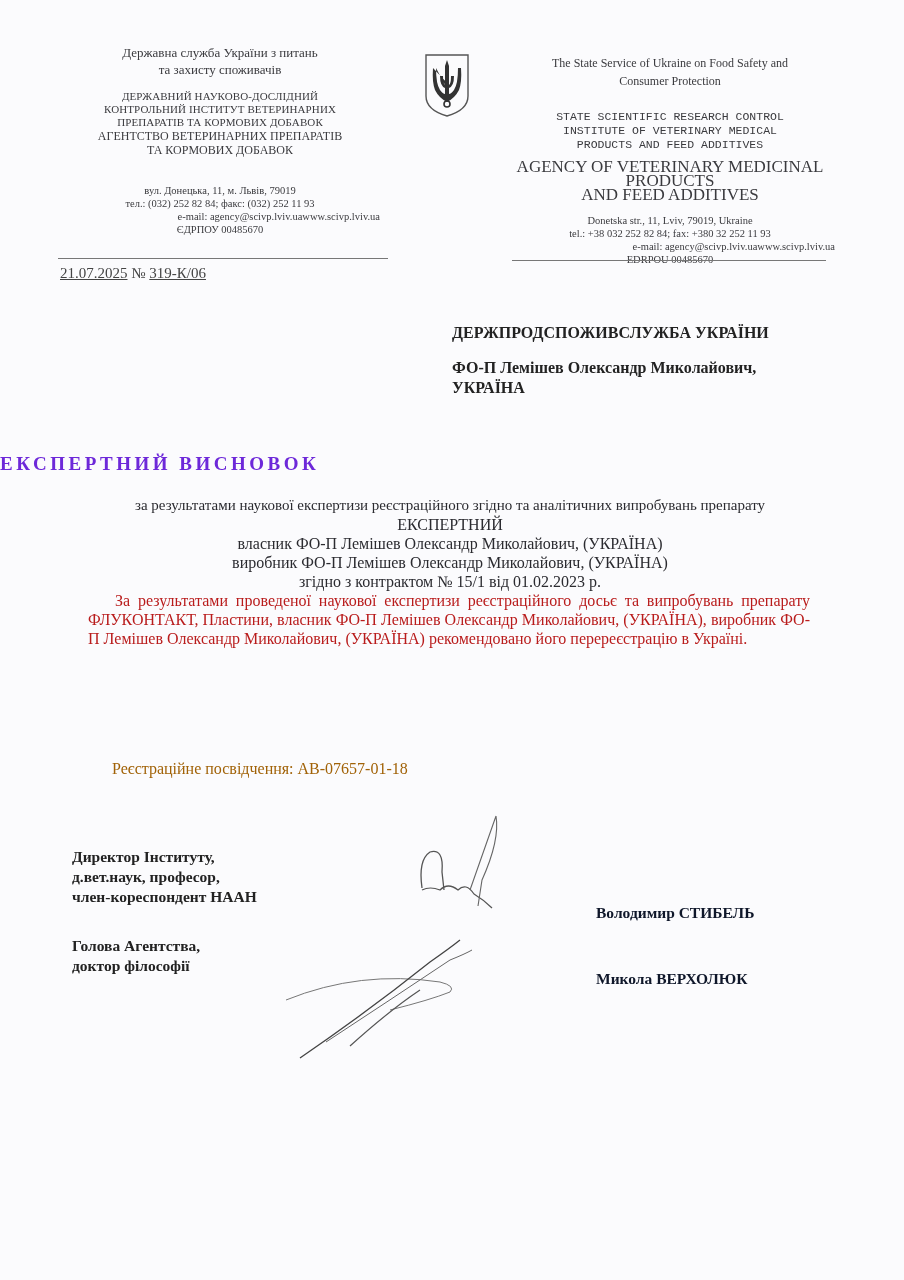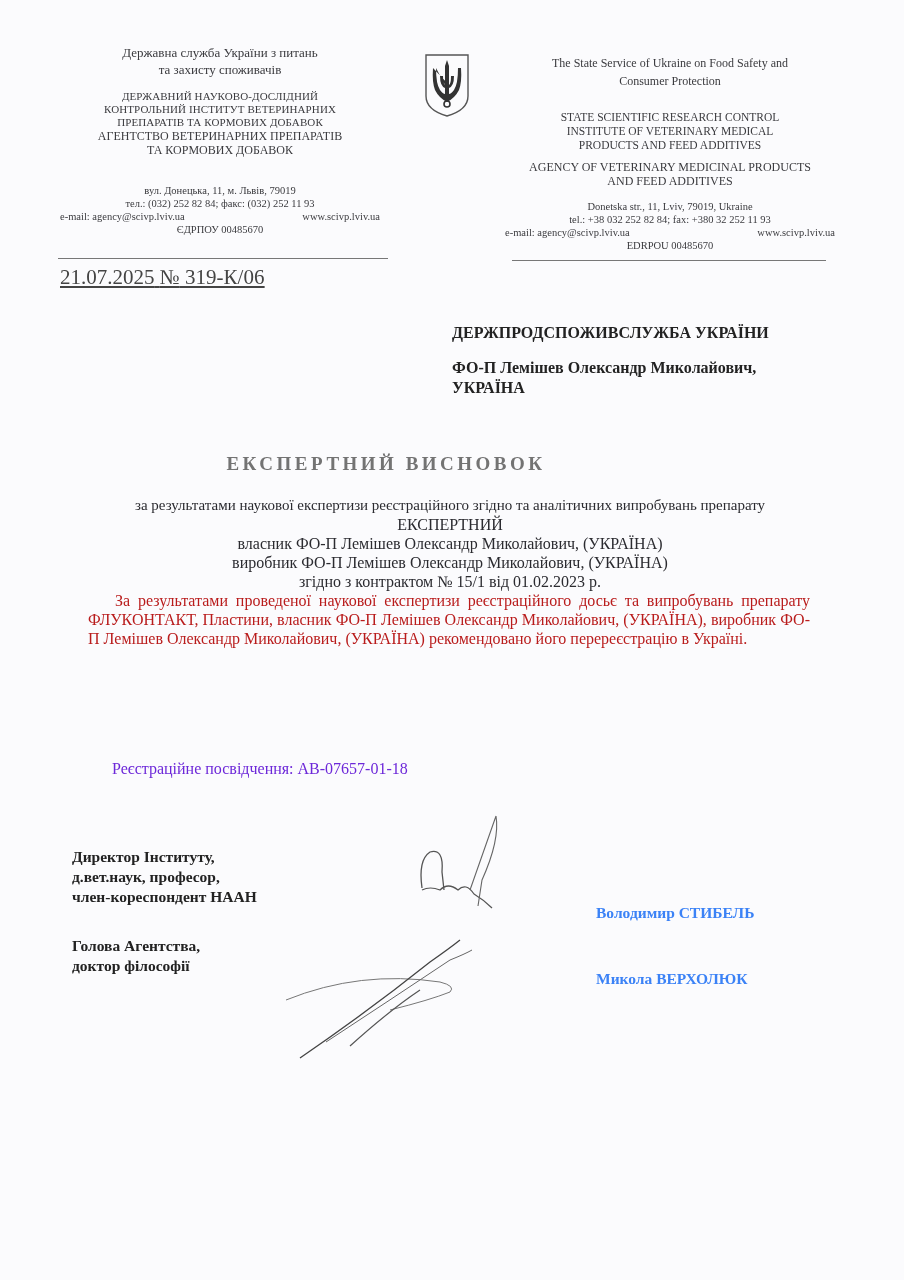--- a/index.html
+++ b/index.html
@@ -11,46 +11,46 @@
     }
     .page { position: absolute; inset: 0; }
     .abs { position: absolute; }
     .hdr-left, .hdr-right { text-align: center; color: #3a3a3e; }
     .hdr-left { left: 60px; width: 320px; top: 44px; }
     .hdr-right { left: 505px; width: 330px; top: 54px; }
     .l-svc { font-size: 13px; line-height: 17px; }
     .l-inst { font-size: 11px; line-height: 13px; margin-top: 12px; letter-spacing: 0.1px; }
     .l-agency { font-size: 12px; line-height: 14px; }
     .l-contact { font-size: 10.5px; line-height: 13px; margin-top: 27px; }
-    .contact-row { display: flex; justify-content: space-between; gap: 26px; }
+    .contact-row { display: flex; justify-content: flex-end; }
     .r-svc { font-size: 12px; line-height: 18px; }
-    .r-inst { font-size: 11.5px; line-height: 14px; margin-top: 20px; }
-    .r-agency { font-size: 12px; line-height: 14px; margin-top: 8px; }
+    .r-inst { font-size: 11.5px; line-height: 14px; margin-top: 20px; font-family: Liberation Mono, monospace; }
+    .r-agency { font-size: 17px; line-height: 14px; margin-top: 8px; }
     .r-contact { font-size: 10.5px; line-height: 13px; margin-top: 12px; }
     .rule { position: absolute; height: 1px; background: #777; }
     .emblem { left: 423px; top: 52px; width: 48px; height: 66px; }
 
-    .regnum { left: 60px; top: 265px; font-size: 21px; color: #444; text-decoration: underline; }
+    .regnum { left: 60px; top: 265px; font-size: 15px; color: #444; }
     .regnum span { text-decoration: underline; }
 
     .addressee { left: 452px; top: 322px; width: 380px; font-weight: bold; font-size: 16px; color: #222; }
     .addr-1 { line-height: 22px; }
     .addr-2 { margin-top: 14px; line-height: 20px; }
 
-    .title { left: 0; width: 772px; top: 453px; text-align: center; font-weight: bold; font-size: 19px; letter-spacing: 3.5px; color: #737373; }
+    .title { left: 0; width: 772px; top: 453px; font-weight: bold; font-size: 19px; letter-spacing: 3.5px; color: #6d28d9; }
     .subtitle { left: 60px; width: 780px; top: 496px; text-align: center; font-size: 16px; line-height: 19px; color: #2b2b30; }
 
     .body-para { left: 88px; width: 722px; top: 591px; font-size: 16px; line-height: 19px; text-align: justify; color: #b91c1c; text-indent: 27px; }
 
-    .cert { left: 112px; top: 760px; font-size: 16px; color: #6d28d9; }
+    .cert { left: 112px; top: 760px; font-size: 16px; color: #a16207; }
 
     .sig-label { font-weight: bold; font-size: 15.5px; line-height: 20px; color: #222; }
     .sig1-label { left: 72px; top: 847px; }
     .sig2-label { left: 72px; top: 936px; }
-    .sig-name { font-weight: bold; font-size: 15.5px; color: #3b82f6; }
+    .sig-name { font-weight: bold; font-size: 15.5px; color: #0f172a; }
     .sig1-name { left: 596px; top: 904px; }
     .sig2-name { left: 596px; top: 970px; }
     .sig-scribble { pointer-events: none; }
   </style>
 </head>
 <body>
 
 <div class="page">
 
   <div class="abs hdr-left">

